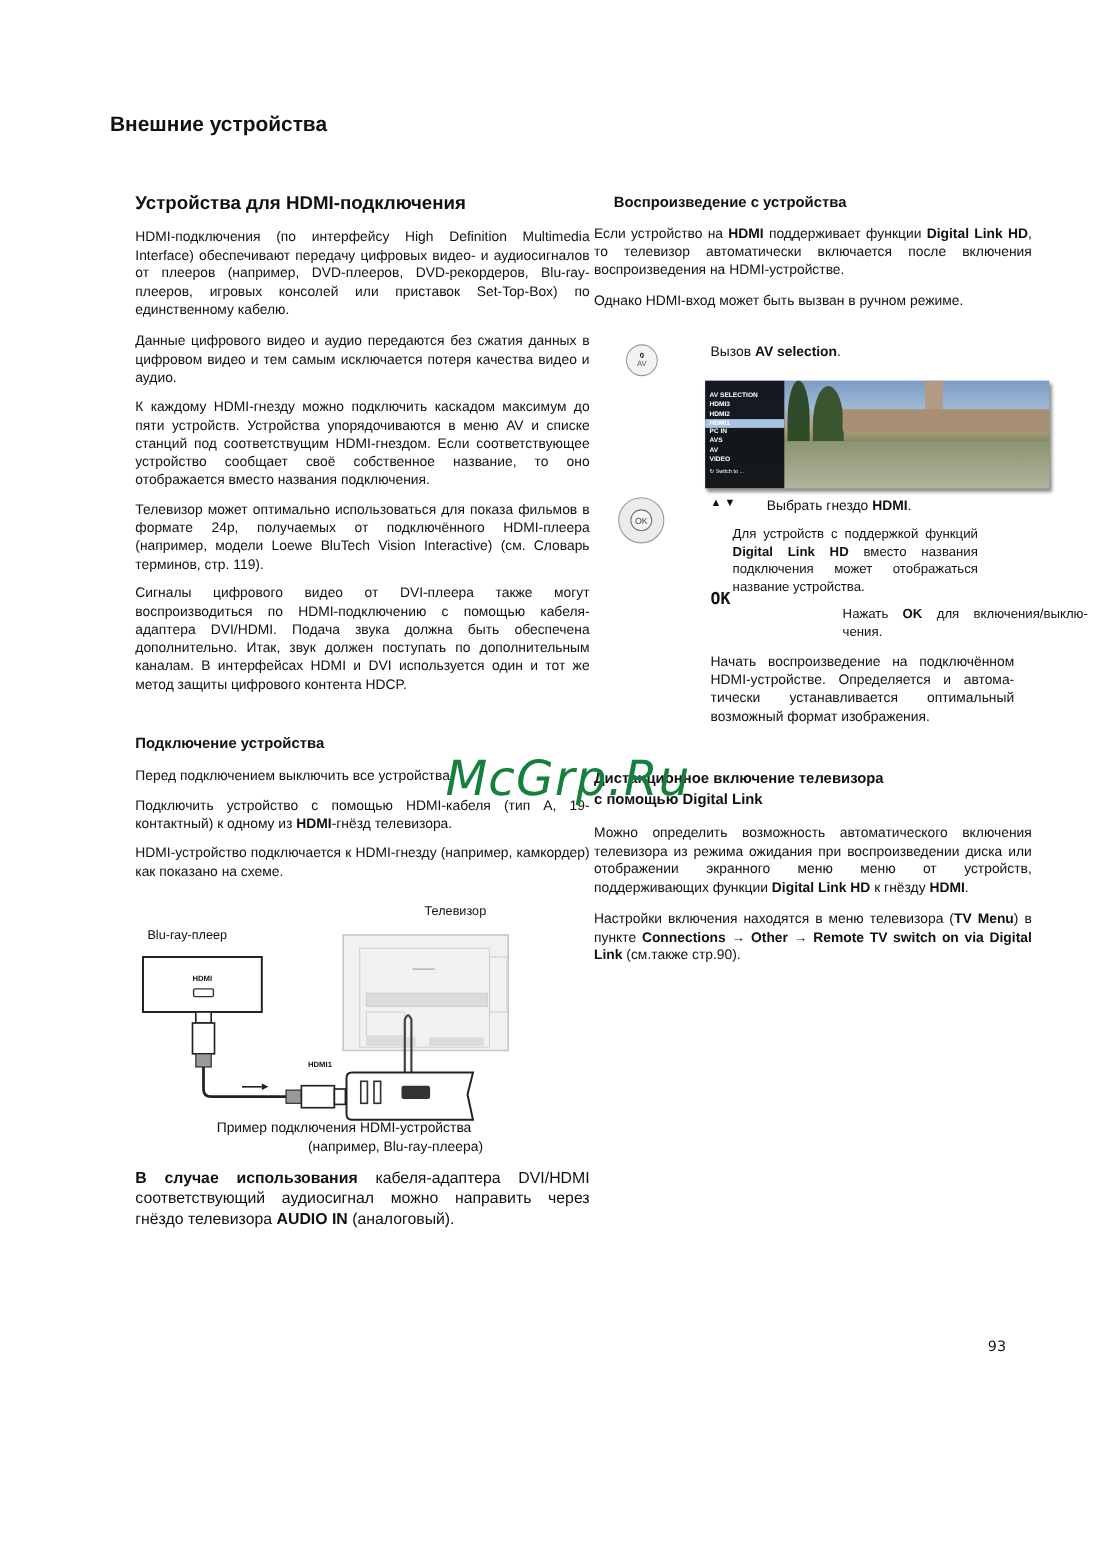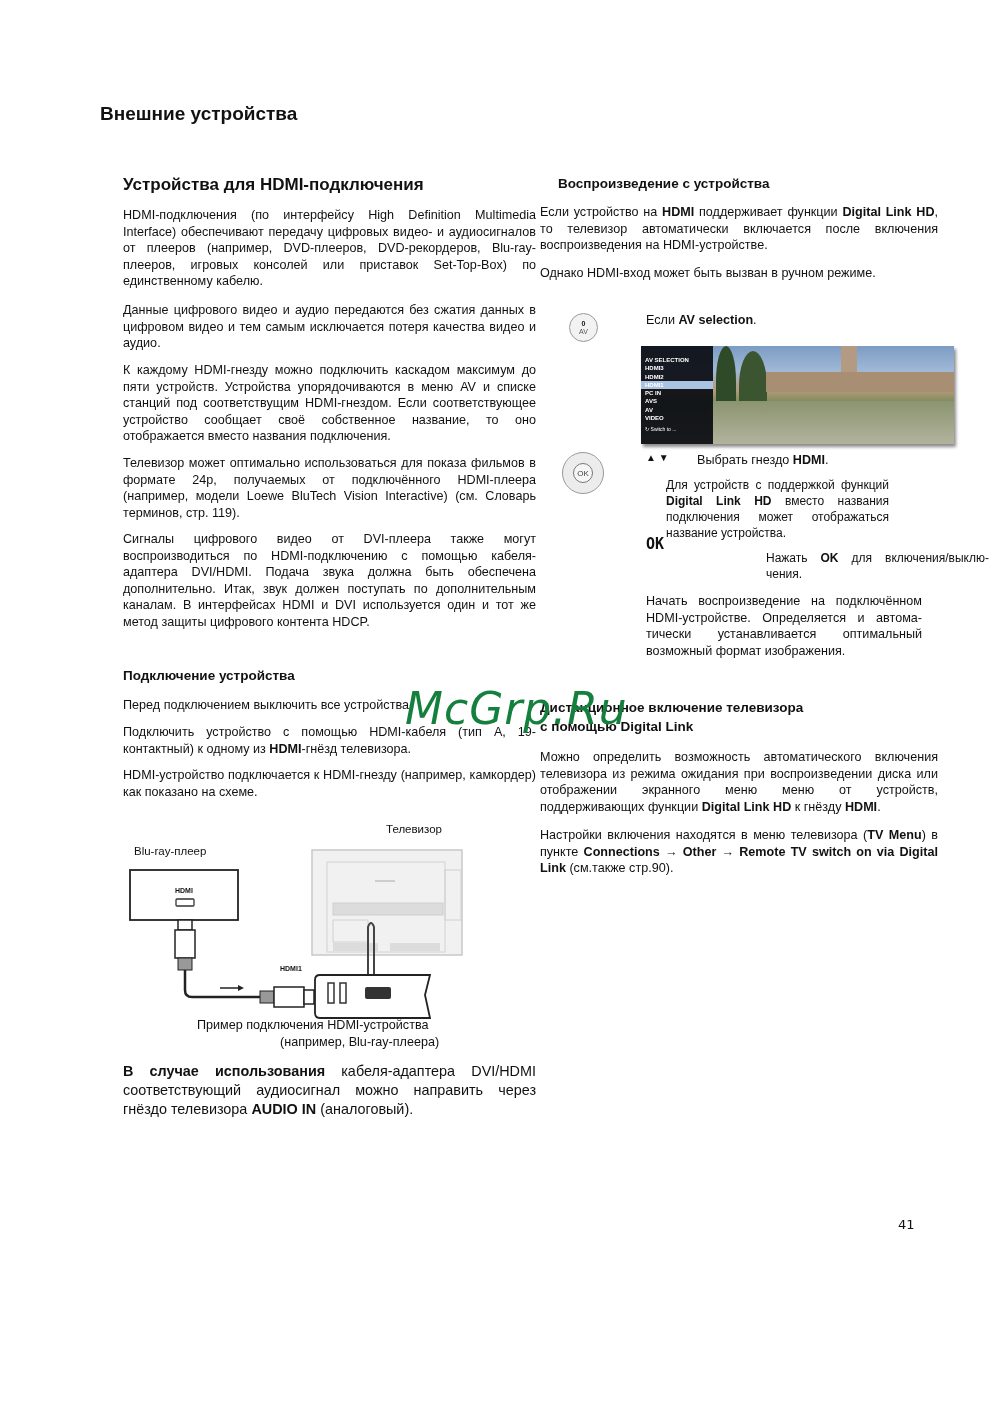--- a/index.html
+++ b/index.html
@@ -93,21 +93,21 @@
 <div class="abs col-l" style="top:1062px; font-size:14.4px; line-height:19px; text-align:justify;"><b>В случае использования</b><span> кабеля-адаптера DVI/HDMI соответствующий аудиосигнал можно направить через гнёздо телевизора </span><b>AUDIO IN</b><span> (аналоговый).</span></div>
 
 <div class="abs h3 col-r" style="top:176px;padding-left:18px;">Воспроизведение с устройства</div>
 <div class="abs p col-r" style="top:204px;"><span>Если устройство на </span><b>HDMI</b><span> поддерживает функции </span><b>Digital Link HD</b><span>, то телевизор автоматически включается после включения воспроизведения на HDMI-устройстве.</span></div>
 <div class="abs p col-r" style="top:265px;">Однако HDMI-вход может быть вызван в ручном режиме.</div>
 
 <div class="abs remote-btn" style="left:569px; top:313px; width:27px; height:27px;">
   <span style="font-size:7px; font-weight:bold; line-height:8px;">0</span>
   <span style="font-size:7px; line-height:8px; color:#555;">AV</span>
 </div>
-<div class="abs p" style="left:646px; top:312px;"><span>Если </span><b>AV selection</b><span>.</span></div>
+<div class="abs p" style="left:646px; top:312px;"><span>Вызов </span><b>AV selection</b><span>.</span></div>
 
 <div class="abs" style="left:641px; top:346px; width:313px; height:98px; box-shadow: 2px 3px 3px rgba(0,0,0,0.45); overflow:hidden; background: linear-gradient(180deg, #7d9cc4 0%, #9fb8d6 25%, #b39a7c 45%, #7b8a5a 58%, #8f9a74 75%, #a8ab92 100%);">
 
   <div class="abs" style="left:75px; top:0; width:20px; height:70px; background:#2f4a28; border-radius:50% 50% 10% 10%;"></div>
   <div class="abs" style="left:98px; top:5px; width:28px; height:70px; background:#3a5530; border-radius:50% 50% 10% 10%;"></div>
   <div class="abs" style="left:200px; top:0; width:16px; height:40px; background:#b39a82;"></div>
   <div class="abs" style="left:125px; top:26px; width:188px; height:20px; background:#a88f74;"></div>
   <div class="abs" style="left:70px; top:55px; width:243px; height:43px; background:linear-gradient(180deg,#8b9470,#b2b39c);"></div>
 
   <div class="abs av-menu" style="left:0; top:0; width:72px; height:98px;">
@@ -134,13 +134,13 @@
 <div class="abs p" style="left:718px; top:550px; width:223px; font-size:12px; line-height:16px;margin-left:48px;"><span>Нажать </span><b>OK</b><span> для включения/выклю-чения.</span></div>
 <div class="abs p" style="left:646px; top:593px; width:276px;">Начать воспроизведение на подключённом HDMI-устройстве. Определяется и автома-тически устанавливается оптимальный возможный формат изображения.</div>
 
 <div class="abs h3" style="left:540px; top:700px;">Дистанционное включение телевизора</div>
 <div class="abs h3" style="left:540px; top:719px;">с помощью Digital Link</div>
 <div class="abs p col-r" style="top:749px;"><span>Можно определить возможность автоматического включения телевизора из режима ожидания при воспроизведении диска или отображении экранного меню меню от устройств, поддерживающих функции </span><b>Digital Link HD</b><span> к гнёзду </span><b>HDMI</b><span>.</span></div>
 <div class="abs p col-r" style="top:827px;"><span>Настройки включения находятся в меню телевизора (</span><b>TV Menu</b><span>) в пункте </span><b>Connections → Other → Remote TV switch on via Digital Link</b><span> (см.также стр.90).</span></div>
 
 <div class="abs watermark" style="left:405px; top:683px;">McGrp.Ru</div>
 
-<div class="abs" style="left:898px; top:1217px; font-size:13px; font-family:'DejaVu Sans', sans-serif;">41</div>
+<div class="abs" style="left:898px; top:1217px; font-size:13px; font-family:'DejaVu Sans', sans-serif;">93</div>
 
 </body></html>

